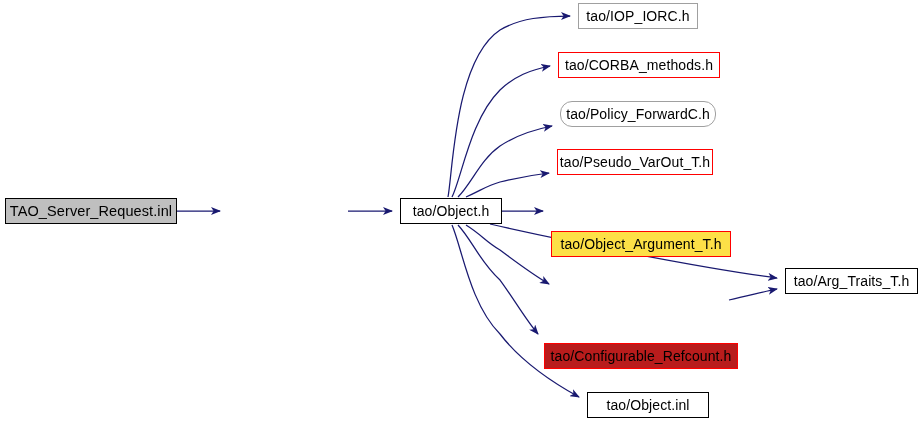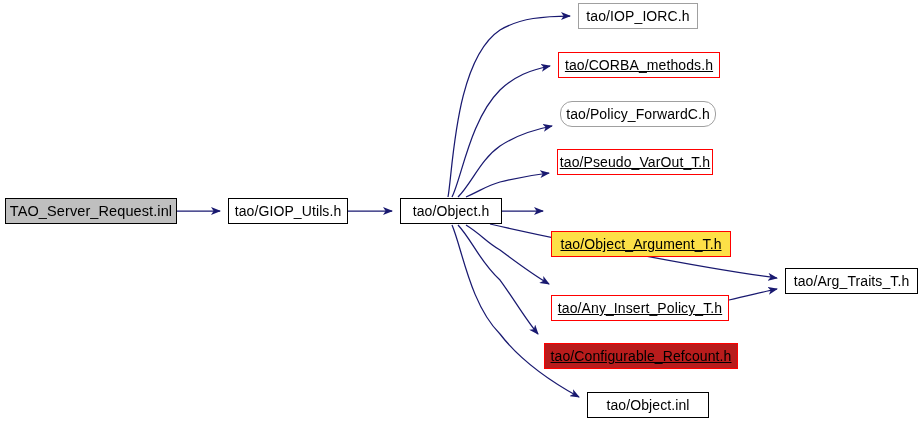--- a/index.html
+++ b/index.html
@@ -33,21 +33,21 @@
     line-height: 24px;
     background: #ffffff;
     border: 1px solid #000000;
     color: #000000;
     font-size: 14px;
     text-align: center;
     white-space: nowrap;
     letter-spacing: 0.1px;
     overflow: hidden;
   }
-  .gnode.border-red   { border-color: #ff0000; text-decoration: underline; }
+  .gnode.border-red   { border-color: #ff0000; }
   .gnode.border-gray  { border-color: #a0a0a0; }
   .gnode.border-black { border-color: #000000; }
   .gnode.fill-gray    { background: #bfbfbf; text-align: center; }
   .gnode.root         { font-size: 14.5px; }
 </style>
 </head>
 <body>
 
 <div id="graph-canvas">
 
@@ -68,35 +68,33 @@
         <path d="M490,224 C560,240 700,268 777,278" fill="none" stroke="#191970" stroke-width="1.25" marker-end="url(#arrowhead)"></path>
         <path d="M466,225 C482,235 486,242 500,250 C516,262 532,274 549,284" fill="none" stroke="#191970" stroke-width="1.25" marker-end="url(#arrowhead)"></path>
         <path d="M458,225 C472,240 480,262 500,280 C512,296 526,320 538,334" fill="none" stroke="#191970" stroke-width="1.25" marker-end="url(#arrowhead)"></path>
         <path d="M452,225 C462,248 470,304 500,334 C520,360 548,380 579,397" fill="none" stroke="#191970" stroke-width="1.25" marker-end="url(#arrowhead)"></path>
         <path d="M729,300 C748,296 762,292 777,289" fill="none" stroke="#191970" stroke-width="1.25" marker-end="url(#arrowhead)"></path>
       </g>
   </svg>
 
   <div class="gnode root border-black fill-gray" style="left: 5px; top: 198px; width: 172px; border-color: rgb(0, 0, 0); background: rgb(191, 191, 191);">TAO_Server_Request.inl</div>
 
-  <div class="gnode border-black" style="left: 228px; top: 198px; width: 120px; border-color: rgb(0, 0, 0); background: rgb(255, 255, 255);">tao/GIOP_Utils.h</div>
 
   <div class="gnode border-black" style="left: 400px; top: 198px; width: 102px; border-color: rgb(0, 0, 0); background: rgb(255, 255, 255);">tao/Object.h</div>
 
   <div class="gnode border-gray" style="left: 578px; top: 3px; width: 120px; border-color: rgb(160, 160, 160); background: rgb(255, 255, 255);">tao/IOP_IORC.h</div>
 
   <div class="gnode border-red" style="left: 558px; top: 52px; width: 162px; border-color: rgb(255, 0, 0); background: rgb(255, 255, 255);">tao/CORBA_methods.h</div>
 
   <div class="gnode border-gray" style="left: 560px; top: 101px; width: 156px; border-color: rgb(160, 160, 160); background: rgb(255, 255, 255); border-radius: 12px;">tao/Policy_ForwardC.h</div>
 
   <div class="gnode border-red" style="left: 557px; top: 149px; width: 156px; border-color: rgb(255, 0, 0); background: rgb(255, 255, 255);">tao/Pseudo_VarOut_T.h</div>
 
   <div class="gnode border-red" style="left: 551px; top: 198px; width: 180px; border-color: rgb(255, 0, 0); background: #fde047; margin-top: 33px;">tao/Object_Argument_T.h</div>
 
   <div class="gnode border-black" style="left: 785px; top: 268px; width: 133px; border-color: rgb(0, 0, 0); background: rgb(255, 255, 255);">tao/Arg_Traits_T.h</div>
 
-  <div class="gnode border-red" style="left: 551px; top: 295px; width: 178px; border-color: rgb(255, 0, 0); background: rgb(255, 255, 255);">tao/Any_Insert_Policy_T.h</div>
 
   <div class="gnode border-red" style="left: 544px; top: 343px; width: 194px; border-color: rgb(255, 0, 0); background: #b91c1c;">tao/Configurable_Refcount.h</div>
 
   <div class="gnode border-black" style="left: 587px; top: 392px; width: 122px; border-color: rgb(0, 0, 0); background: rgb(255, 255, 255);">tao/Object.inl</div>
 
 </div>
 
 </body></html>

